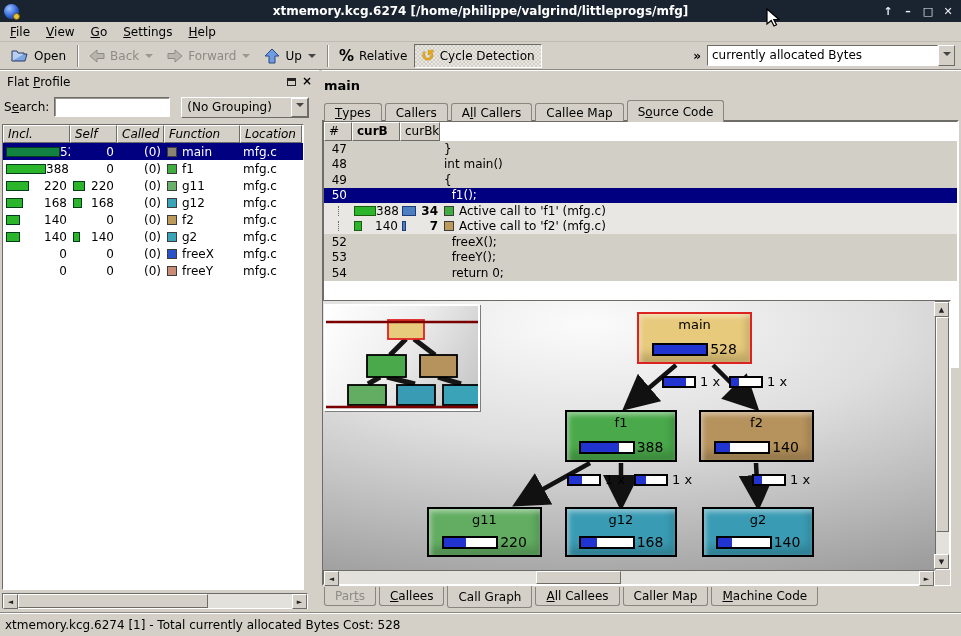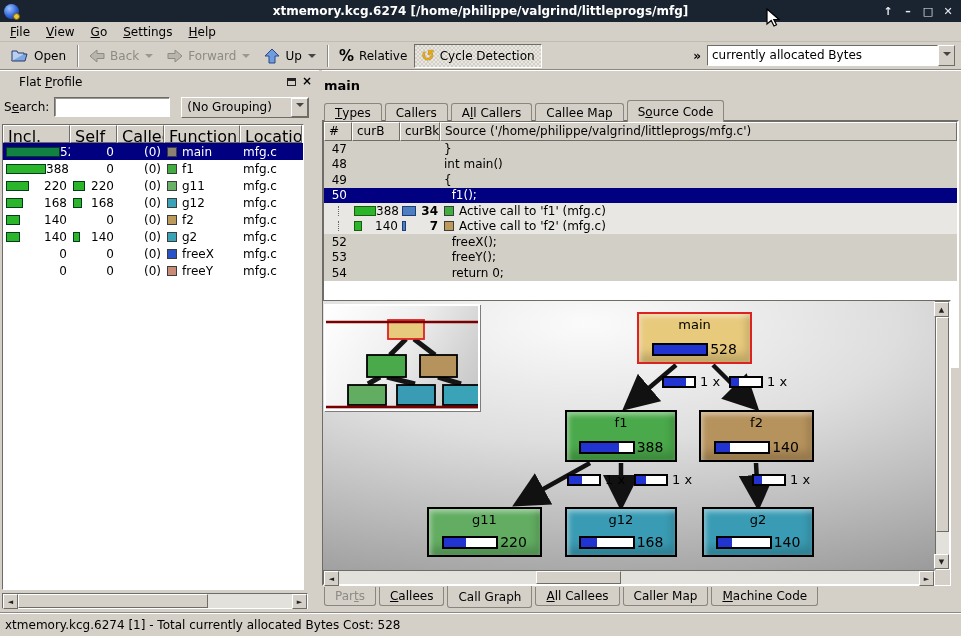--- a/index.html
+++ b/index.html
@@ -46,34 +46,34 @@
   .cycle-ico { color:#e9a915; font-size:16px; font-weight:bold; text-shadow:0 0 1px #7a5c00; }
   .overflow { margin-left:auto; font-weight:bold; padding:0 6px; }
   .combo { display:flex; height:21px; width:248px; }
   .combo .cval { flex:1; background:#fff; border:1px solid; border-color:#6e6c66 #fff #fff #6e6c66;
                  padding:2px 4px; white-space:nowrap; overflow:hidden; }
   .combo-btn { width:17px; display:flex; align-items:center; justify-content:center; }
   .combo-btn .caret { margin:0; }
 
   
   .dock { position:absolute; left:0; top:70px; width:319px; height:542px; }
-  .dock-header { position:absolute; left:16px; right:4px; top:3px; height:17px; display:flex; align-items:center; padding:0 3px; }
+  .dock-header { position:absolute; left:4px; right:4px; top:3px; height:17px; display:flex; align-items:center; padding:0 3px; }
   .dock-icons { margin-left:auto; display:flex; gap:6px; align-items:center; }
   .float-ico { width:9px; height:8px; border:1px solid #222; border-top-width:3px; display:inline-block; }
   .close-ico { font-size:12px; font-weight:bold; line-height:9px; }
   .search-row { position:absolute; left:4px; top:26px; right:4px; height:22px; display:flex; align-items:center; gap:5px; }
   .search-input { width:116px; height:20px; font:12px "DejaVu Sans",sans-serif; padding:1px 3px; }
   .grp-combo { display:flex; align-items:center; height:21px; width:128px; margin-left:6px; }
   .grp-combo .cval { flex:1; padding:1px 5px; white-space:nowrap; }
   .grp-combo .combo-btn { height:19px; }
 
   .fp-table { position:absolute; left:2px; top:54px; width:302px; bottom:22px; background:#fff;
               border:1px solid; border-color:#6e6c66 #fff #fff #6e6c66; overflow:hidden; }
   .fp-head { display:flex; height:18px; }
-  .fp-head .hcell { padding:1px 4px; font-size:16px; overflow:hidden; white-space:nowrap; }
+  .fp-head .hcell { padding:1px 4px; font-size:12px; overflow:hidden; white-space:nowrap;font-style:italic; }
   .fp-row { display:flex; height:17px; align-items:center; }
   .fp-row.sel { background:#000080; color:#fff; }
   .cell { padding:0 3px; display:flex; align-items:center; overflow:hidden; white-space:nowrap; height:100%; }
   .num { margin-left:auto; }
   .mbar { height:10px; border:1px solid #033c1c; flex:0 0 auto; }
   .swatch { width:10px; height:10px; border:1px solid #3c3c3c; margin-right:5px; flex:0 0 auto; }
   .dock-hscroll { position:absolute; left:2px; bottom:3px; width:306px; height:16px; }
 
   
   .sb { background:#e3e1db; position:absolute; }
@@ -405,23 +405,22 @@
         <span class="tab"><u>T</u>ypes</span>
         <span class="tab">Callers</span>
         <span class="tab">A<u>l</u>l Callers</span>
         <span class="tab">Callee Map</span>
         <span class="tab active">S<u>o</u>urce Code</span>
       </div>
 
     <div class="src-table">
       <div class="src-head" id="src-head">
           <span class="hcell raised" style="width: 28px;">#</span>
-          <span class="hcell raised" style="width: 48px;">curB</span>
+          <span class="hcell raised" style="width: 48px; font-weight: bold;">curB</span>
           <span class="hcell raised" style="width: 40px;">curBk</span>
-          <span class="hcell raised" style="flex: 1 1 0%;">Source ('/home/philippe/valgrind/littleprogs/mfg.c')</span>
         </div>
       <div id="src-rows">
           <div class="src-row" style="background: rgb(210, 207, 198);">
             <span class="ln">47</span>
             <span class="cB"></span>
             <span class="cBk"></span>
             <span class="srcc">}</span>
           </div>
           <div class="src-row" style="background: rgb(210, 207, 198);">
             <span class="ln">48</span>

